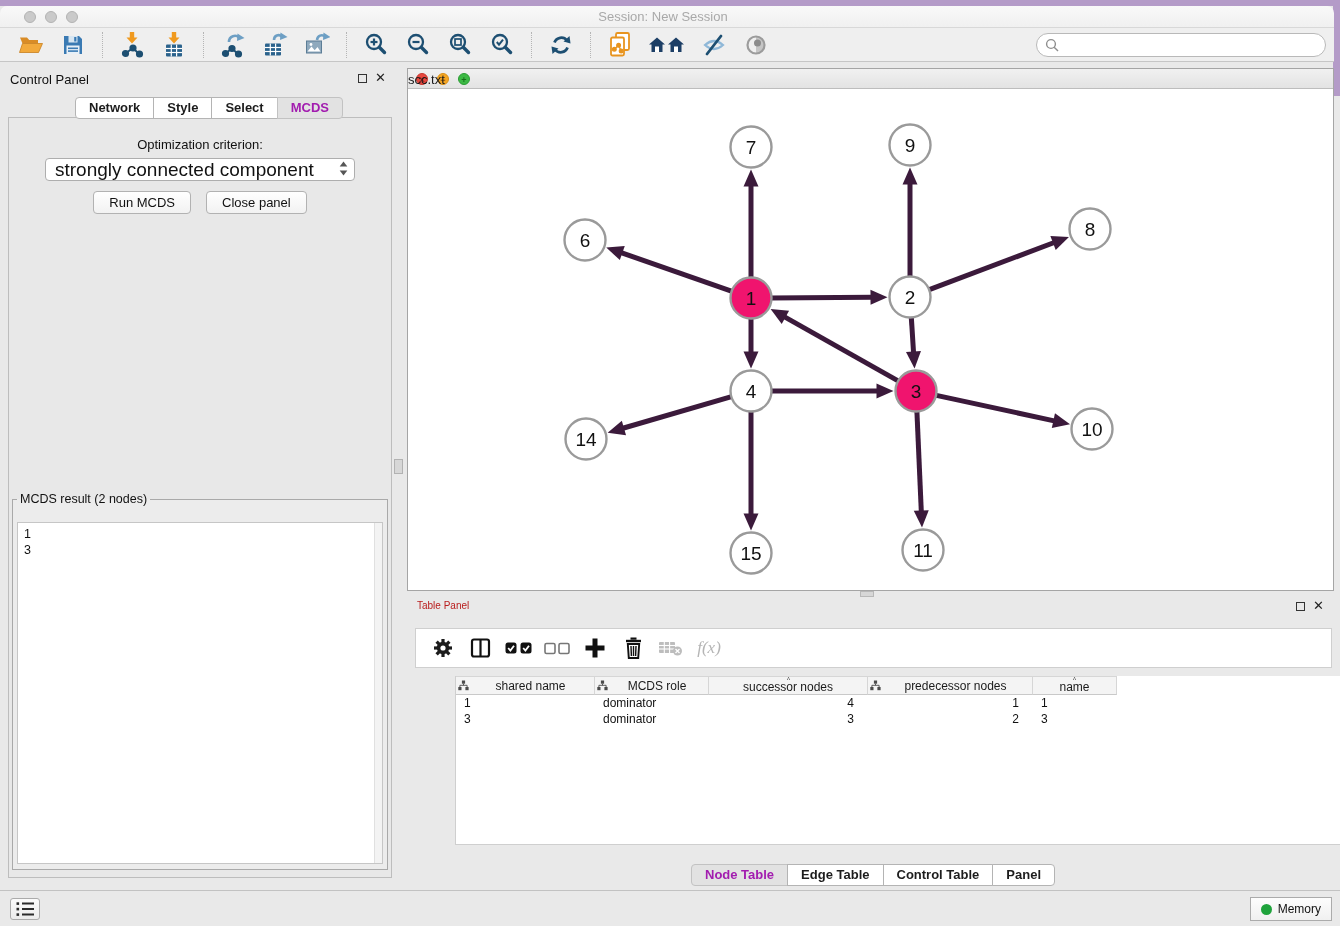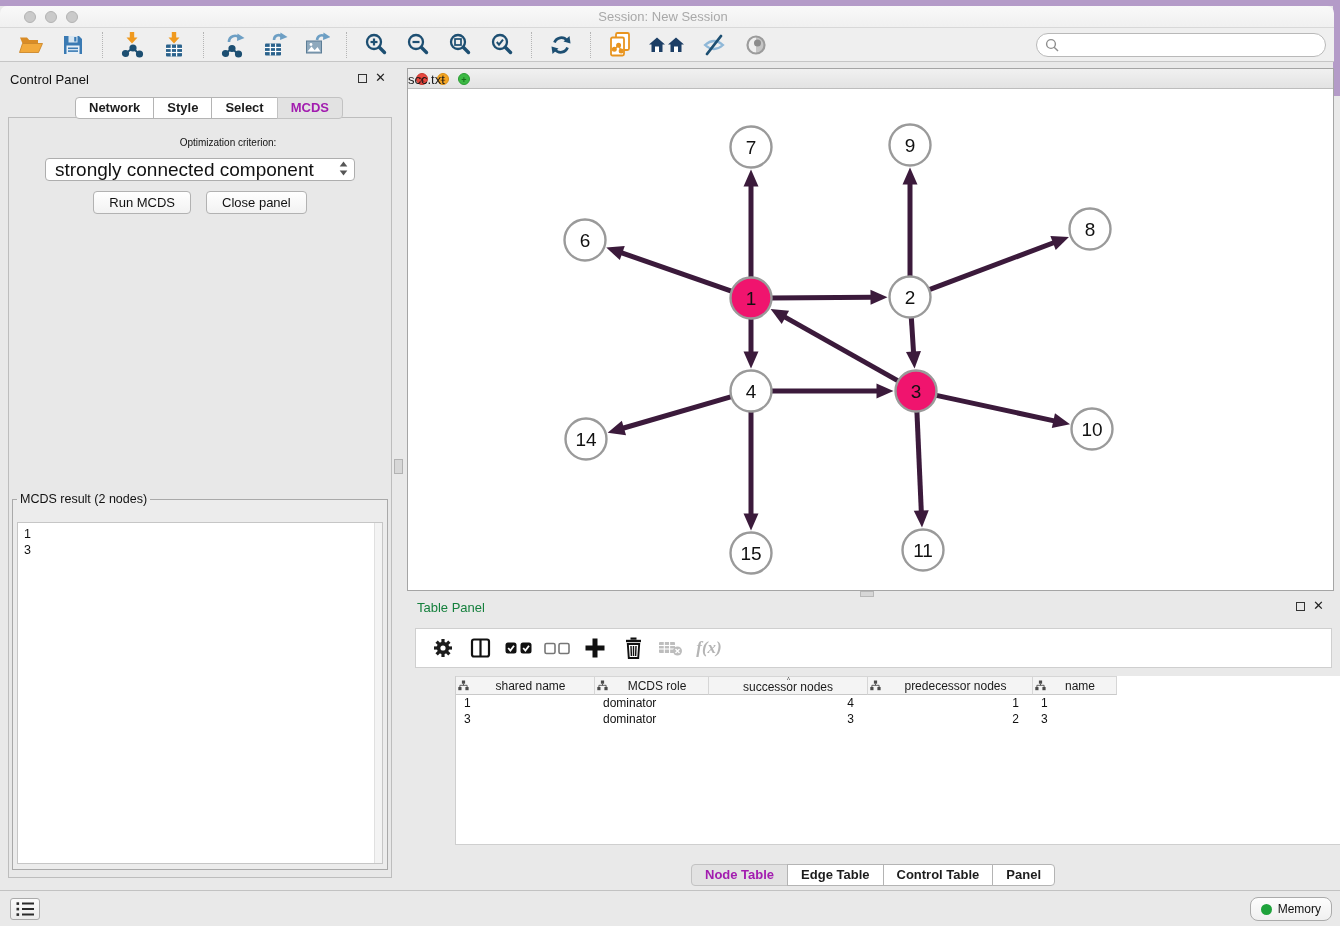--- a/index.html
+++ b/index.html
@@ -27,21 +27,21 @@
   .cp-title { left:10px; top:72px; font-size:13px; color:#111; }
   .panel-btns { display:flex; gap:8px; align-items:center; }
   .float-box { width:9px; height:9px; border:1.6px solid #333; display:inline-block; }
   .close-x { font-size:13px; font-weight:bold; color:#222; line-height:10px; }
   .cp-tabs { left:76px; top:97px; display:flex; z-index:5; }
   .tab { background:#fff; border:1px solid #b4b4b4; padding:2px 13px 3px; font-size:13px; font-weight:600; color:#1c1c1c; margin-left:-1px; }
   .tab:first-child { border-radius:4px 0 0 4px; }
   .tab:last-child { border-radius:0 4px 4px 0; }
   .tab-active { background:#e2e2e2; color:#a21caf; border-color:#c2c2c2; }
   .cp-box { left:8px; top:117px; width:384px; height:761px; border:1px solid #bdbdbd; background:#e8e8e8; }
-  .opt-label { left:8px; top:137px; width:384px; text-align:center; font-size:10px; color:#111;margin-left:28px; }
+  .opt-label { left:8px; top:137px; width:384px; text-align:center; font-size:13px; color:#111; }
   .dropdown { left:45px; top:158px; width:310px; height:23px; background:#fff; border:1px solid #aeaeae; border-radius:4px; display:flex; align-items:center; font-size:19px; padding-left:9px; color:#111; }
   .dropdown .stepper { margin-left:auto; margin-right:6px; }
   .btn-row { left:8px; top:191px; width:384px; display:flex; justify-content:center; gap:15px; }
   .push-btn { background:linear-gradient(#ffffff,#f2f2f2); border:1px solid #b2b2b2; border-radius:4px; padding:3px 15px; font-size:13px; color:#111; }
   fieldset.mcds { position:absolute; left:12px; top:492px; width:376px; height:378px; border:1px solid #a9a9a9; background:#ececec; padding:2px; }
   fieldset.mcds legend { font-size:12.5px; padding:0 3px; margin-left:2px; color:#111; }
   .mcds-text { position:absolute; left:4px; top:16px; right:4px; bottom:5px; background:#fff; border:1px solid #c6c6c6; font-size:12.5px; color:#111; padding:3px 6px; white-space:pre-line; line-height:16px; }
   .mcds-scroll { position:absolute; top:17px; right:5px; width:8px; bottom:6px; background:#f3f3f3; border-left:1px solid #e0e0e0; }
   .splitter-h { left:394px; top:459px; width:9px; height:15px; background:#d7d7d7; border:1px solid #b2b2b2; }
 
@@ -50,37 +50,37 @@
   .net-titlebar { position:absolute; left:0; top:0; right:0; height:20px; background:linear-gradient(#f1f1f1,#e3e3e3); border-bottom:1px solid #bdbdbd; }
   .net-title { position:absolute; left:0; right:0; top:3px; text-align:left; font-size:13px; color:#1a1a1a; }
   .tl { position:absolute; top:4px; width:12px; height:12px; border-radius:50%; font-size:9px; font-weight:bold; color:rgba(60,0,0,.6); text-align:center; line-height:12px; }
   .tl-red { left:8px; background:#e8483f; border:1px solid #c8362e; }
   .tl-yellow { left:29px; background:#f5a623; border:1px solid #d98f17; color:rgba(80,40,0,.7); }
   .tl-green { left:50px; background:#3cb944; border:1px solid #2c9c35; color:rgba(0,60,0,.6); }
   .net-canvas { position:absolute; left:0; top:20px; width:925px; height:501px; background:#fff; }
   .splitter-v { left:860px; top:591px; width:14px; height:6px; background:#d7d7d7; border:1px solid #b8b8b8; }
 
   
-  .tp-title { left:417px; top:600px; font-size:13px; color:#15803d; }
+  .tp-title { left:417px; top:600px; font-size:10px; color:#b91c1c; }
   .tp-btns { left:1296px; top:601px; }
-  .tp-toolbar { left:415px; top:628px; width:917px; height:40px; background:#fff; border:1px solid #cfcfcf; display:flex; align-items:center; padding-left:10px; gap:4px;font-weight:bold; }
+  .tp-toolbar { left:415px; top:628px; width:917px; height:40px; background:#fff; border:1px solid #cfcfcf; display:flex; align-items:center; padding-left:10px; gap:4px; }
   .tp-icon { width:34px; height:30px; display:flex; align-items:center; justify-content:center; }
   .fx { font-family:"Liberation Serif","DejaVu Serif",serif; font-style:italic; font-size:17px; color:#b5b5b5; }
   .table-box { left:415px; top:676px; width:917px; height:169px; background:#fff; border:1px solid #cfcfcf; border-top:none;margin-left:40px; }
   .thead { display:flex; height:19px; }
   .th { background:#f4f4f4; border-right:1px solid #d6d6d6; border-bottom:1px solid #c9c9c9; border-top:1px solid #d6d6d6; display:flex; align-items:center; font-size:12px; color:#1a1a1a; padding:0 2px; }
   .th .th-label { flex:1; text-align:center; }
   .trow { display:flex; height:16px; }
   .td { font-size:12px; color:#111; line-height:16px; overflow:hidden; white-space:nowrap; }
   .td-left { padding-left:8px; }
   .td-right { text-align:right; padding-right:14px; }
   .bottom-tabs { left:407px; top:864px; width:933px; display:flex; justify-content:center; }
   .statusbar { left:0; top:890px; width:1340px; height:36px; background:#e9e9e9; border-top:1px solid #c2c2c2; }
   .list-btn { position:absolute; left:10px; top:7px; width:30px; height:22px; background:linear-gradient(#fbfbfb,#ececec); border:1px solid #ababab; border-radius:3px; display:flex; align-items:center; justify-content:center; }
-  .mem-btn { position:absolute; right:8px; top:6px; height:24px; background:linear-gradient(#fdfdfd,#f0f0f0); border:1px solid #ababab; border-radius:8px; display:flex; align-items:center; gap:6px; padding:0 10px; font-size:12px; color:#111; }
+  .mem-btn { position:absolute; right:8px; top:6px; height:24px; background:linear-gradient(#fdfdfd,#f0f0f0); border:1px solid #ababab; border-radius:0; display:flex; align-items:center; gap:6px; padding:0 10px; font-size:12px; color:#111; }
   .mem-dot { width:11px; height:11px; border-radius:50%; background:#1fa33c; }
 </style>
 </head>
 <body>
 
 <div class="abs desktop-top"></div>
 <div class="abs desktop-right"></div>
 
 <div class="abs titlebar">
   <span class="traffic" style="left:24px"></span>
@@ -449,21 +449,21 @@
       </div>
       <div class="th" style="width: 165px;">
         <svg width="11" height="11" viewBox="0 0 11 11">
           <rect x="3.9" y="0.5" width="3.2" height="3.2" fill="#4a4a4a"></rect>
           <rect x="0.3" y="7" width="3.2" height="3.2" fill="#4a4a4a"></rect>
           <rect x="7.4" y="7" width="3.2" height="3.2" fill="#4a4a4a"></rect>
           <path d="M5.5 3.7v1.6M1.9 7V5.3h7.2V7" stroke="#4a4a4a" stroke-width="0.9" fill="none"></path>
         </svg>
         <span class="th-label">predecessor nodes</span>
       </div>
-      <div class="th" style="width: 84px;">
+      <div class="th" style="width: 84px; flex-direction: column;">
         <svg width="11" height="11" viewBox="0 0 11 11">
           <rect x="3.9" y="0.5" width="3.2" height="3.2" fill="#4a4a4a"></rect>
           <rect x="0.3" y="7" width="3.2" height="3.2" fill="#4a4a4a"></rect>
           <rect x="7.4" y="7" width="3.2" height="3.2" fill="#4a4a4a"></rect>
           <path d="M5.5 3.7v1.6M1.9 7V5.3h7.2V7" stroke="#4a4a4a" stroke-width="0.9" fill="none"></path>
         </svg>
         <span class="th-label">name</span>
       </div>
     </div>
   <div>

